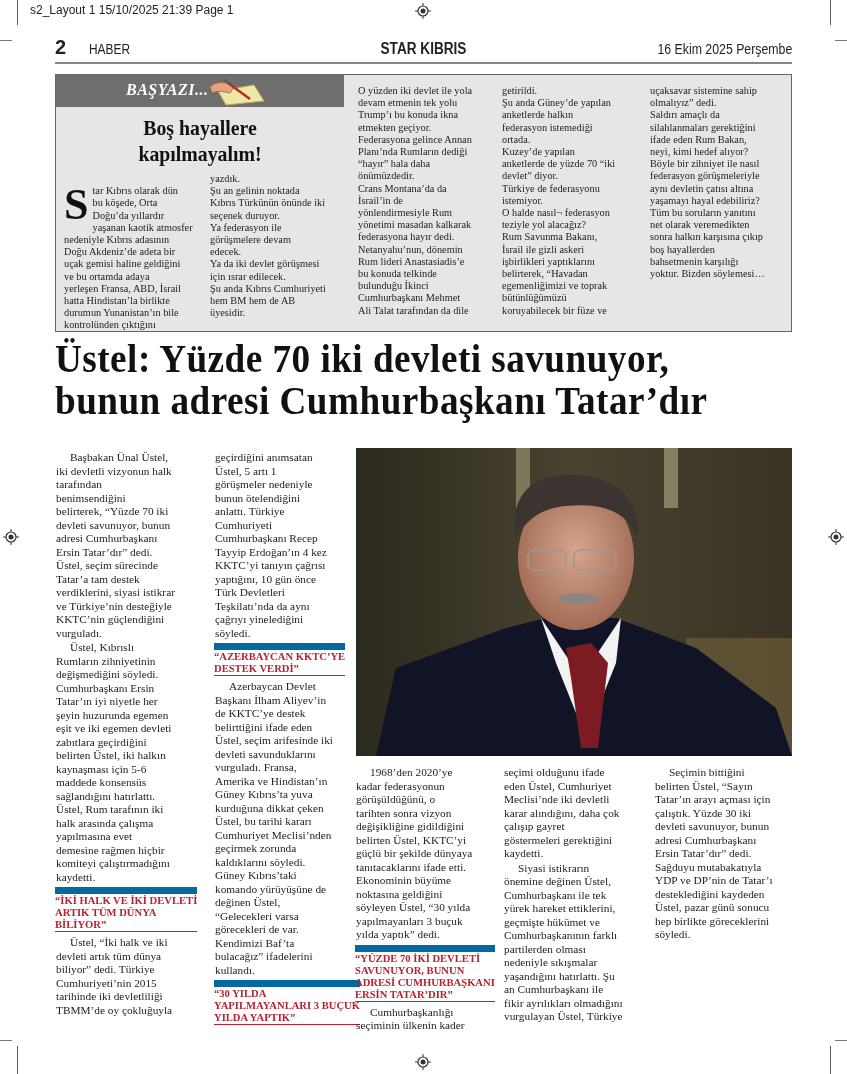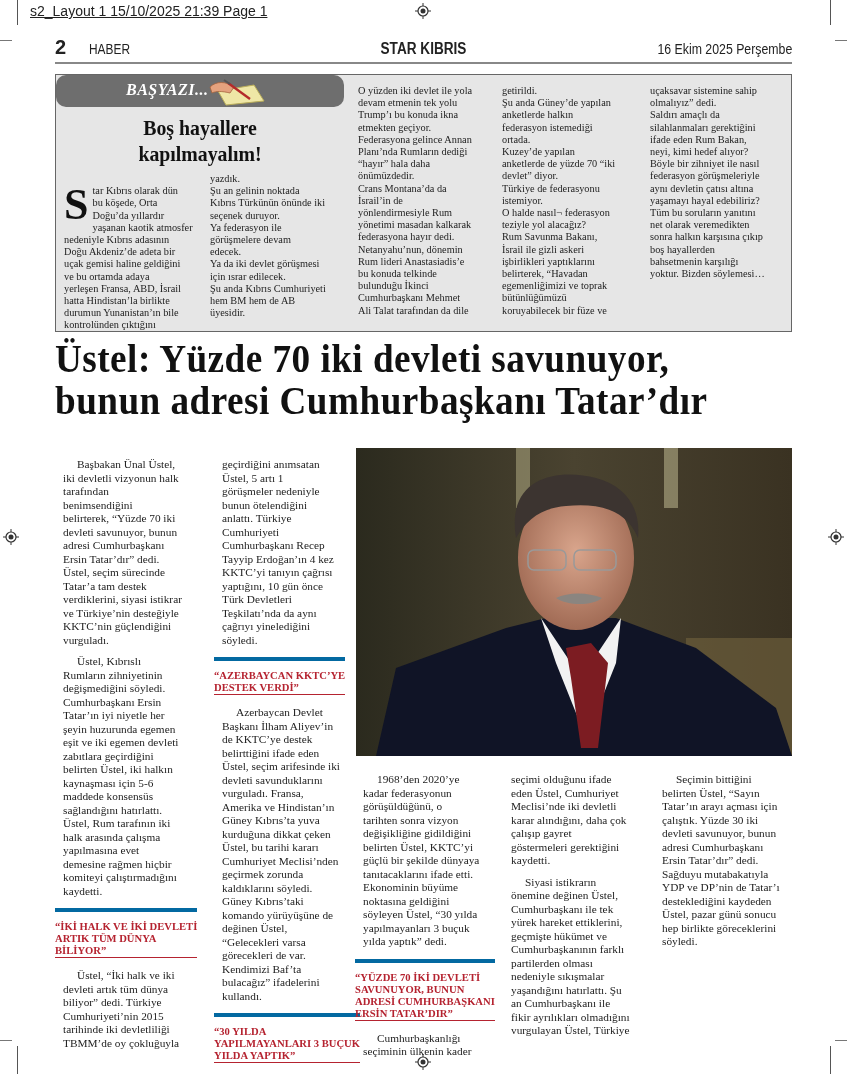--- a/index.html
+++ b/index.html
@@ -3,51 +3,51 @@
 <meta charset="utf-8">
 <style>
   html, body { margin:0; padding:0; }
   body {
     width:847px; height:1074px; position:relative; overflow:hidden;
     background:#ffffff; color:#1a1a1a;
     font-family:"Liberation Serif", serif;
   }
   .abs { position:absolute; }
   
-  .slug { left:30px; top:3px; font-family:"Liberation Sans", sans-serif; font-size:14px; color:#222;text-decoration:underline; }
+  .slug { left:30px; top:3px; font-family:"Liberation Sans", sans-serif; font-size:12px; color:#222; }
   .vmark { width:1px; background:#555; }
   .hmark { height:1px; background:#777; }
   .reg { width:16px; height:16px; }
   .reg svg { width:16px; height:16px; display:block; }
 
   
   .hdr { left:55px; top:38px; width:737px; height:22px; font-family:"Liberation Sans", sans-serif; }
   .pagenum { position:absolute; left:0; top:-2px; font-size:20px; font-weight:bold; color:#222; }
   .section { position:absolute; left:34px; top:3px; font-size:14px; color:#222; transform:scaleX(0.85); transform-origin:left; }
   .paper { position:absolute; left:0; right:0; top:2px; text-align:center; font-size:16px; font-weight:bold; color:#222; transform:scaleX(0.85); }
   .pdate { position:absolute; right:0; top:3px; font-size:14px; color:#222; transform:scaleX(0.88); transform-origin:right; }
   .hrule { left:55px; top:62px; width:737px; height:2px; background:#888; }
 
   
   .ed { left:55px; top:74px; width:737px; height:258px; background:#e6e6e6; border:1px solid #666; box-sizing:border-box; }
-  .ed-band { position:absolute; left:0; top:0; width:288px; height:32px; background:#6e6e6e;border-radius:10px; }
+  .ed-band { position:absolute; left:0; top:0; width:288px; height:32px; background:#6e6e6e; }
   .ed-label { position:absolute; left:70px; top:6px; font-family:"Liberation Serif", serif; font-style:italic; font-weight:bold; font-size:16px; color:#fff; letter-spacing:0.5px; }
   .ed-pen { position:absolute; left:148px; top:2px; width:64px; height:30px; }
   .ed-title { position:absolute; left:0; top:40px; width:288px; text-align:center; font-family:"Liberation Serif", serif; font-weight:bold; font-size:22px; line-height:26px; color:#111; transform:scaleX(0.9); }
   .ed-col { position:absolute; font-size:10.3px; line-height:12.2px; color:#222; white-space:pre-line; }
   .dropcap { float:left; font-size:44px; line-height:36px; font-weight:bold; margin:2px 4px 0 0; color:#111; font-family:"Liberation Serif", serif; }
 
   
   .headline { left:55px; top:338px; width:760px; font-family:"Liberation Serif", serif; font-weight:bold; font-size:40px; line-height:42px; color:#111; transform:scaleX(0.93); transform-origin:left; white-space:nowrap; letter-spacing:0.5px; }
 
   
   .col { position:absolute; font-size:11.3px; line-height:13.5px; color:#222; }
-  .col p { margin:8px; white-space:pre-line; }
+  .col p { margin:1px; white-space:pre-line; }
   .col p.ind { text-indent:14px; }
-  .sub { margin:2px 0 3px 0; border-top:4px solid #0369a1; padding-top:9px; color:#b52330; font-weight:bold; font-size:10.6px; line-height:12px; white-space:pre-line; display:inline-block; border-bottom:1px solid #b52330; }
+  .sub { margin:2px 0 3px 0; border-top:7px solid #0369a1; padding-top:1px; color:#b52330; font-weight:bold; font-size:10.6px; line-height:12px; white-space:pre-line; display:inline-block; border-bottom:1px solid #b52330; }
 
   
   .photo { left:356px; top:448px; width:436px; height:308px; overflow:hidden; background:#2a2418; }
   .photo svg { width:100%; height:100%; display:block; }
 </style>
 </head>
 <body>
 
 <div class="abs slug">s2_Layout 1  15/10/2025  21:39  Page 1</div>
 <div class="abs vmark" style="left:17px;top:0;height:25px;"></div>

